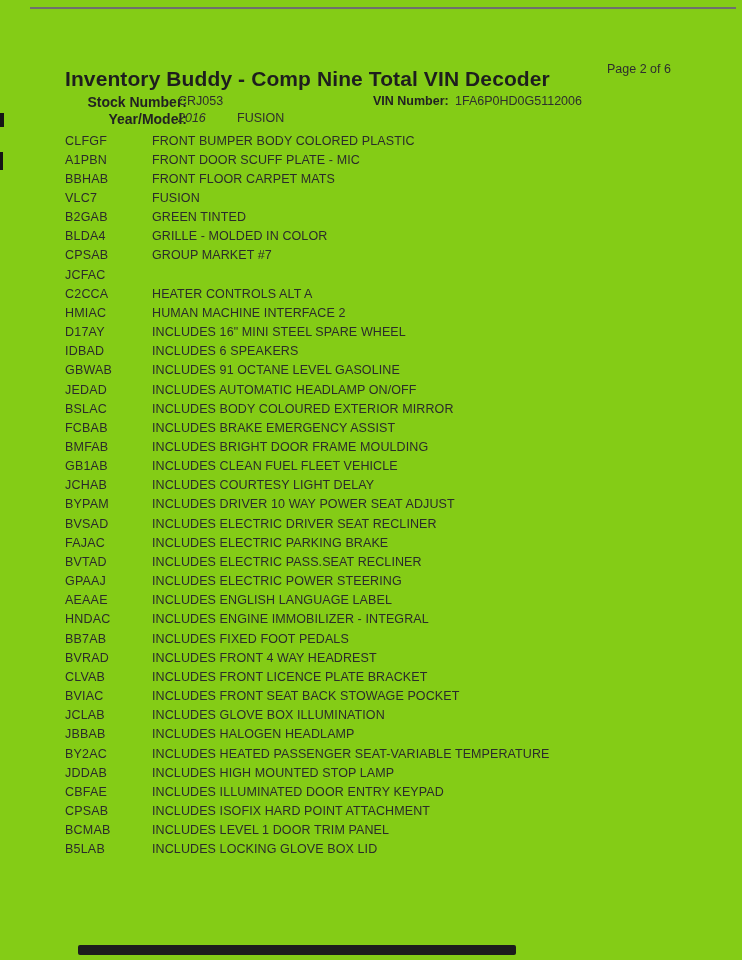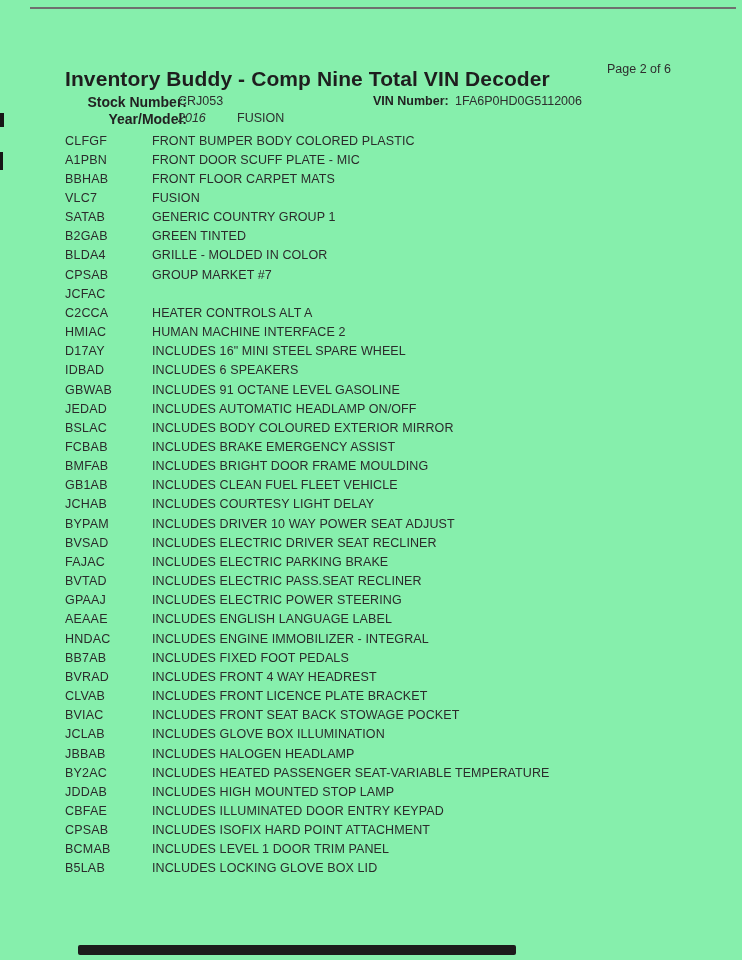--- a/index.html
+++ b/index.html
@@ -6,21 +6,21 @@
   body {
     width: 742px; height: 960px;
     background: #ffffff;
     font-family: "Liberation Sans", "DejaVu Sans", sans-serif;
     color: #282828;
     -webkit-font-smoothing: antialiased;
   }
   .page {
     position: relative;
     width: 742px; height: 960px;
-    background: #86efac;
+    background: #84cc16;
     overflow: hidden;
   }
   
   .artifact { position: absolute; background: #2a2a2a; }
   .artifact-top-line { left: 30px; top: 7px; width: 706px; height: 2px; background: #6f6f6f; }
   .artifact-left-mark-1 { left: 0; top: 113px; width: 4px; height: 14px; background: #161616; }
   .artifact-left-mark-2 { left: 0; top: 152px; width: 3px; height: 18px; background: #161616; }
   .artifact-bottom-bar { left: 78px; top: 945px; width: 438px; height: 10px; background: #1c1c1c; border-radius: 2px; }
 
   
@@ -101,24 +101,20 @@
       </div>
       <div class="opt-row">
         <span class="code">BBHAB</span>
         <span class="desc">FRONT FLOOR CARPET MATS</span>
       </div>
       <div class="opt-row">
         <span class="code">VLC7</span>
         <span class="desc">FUSION</span>
       </div>
       <div class="opt-row">
-        <span class="code">SATAB</span>
-        <span class="desc">GENERIC COUNTRY GROUP 1</span>
-      </div>
-      <div class="opt-row">
         <span class="code">B2GAB</span>
         <span class="desc">GREEN TINTED</span>
       </div>
       <div class="opt-row">
         <span class="code">BLDA4</span>
         <span class="desc">GRILLE - MOLDED IN COLOR</span>
       </div>
       <div class="opt-row">
         <span class="code">CPSAB</span>
         <span class="desc">GROUP MARKET #7</span>

